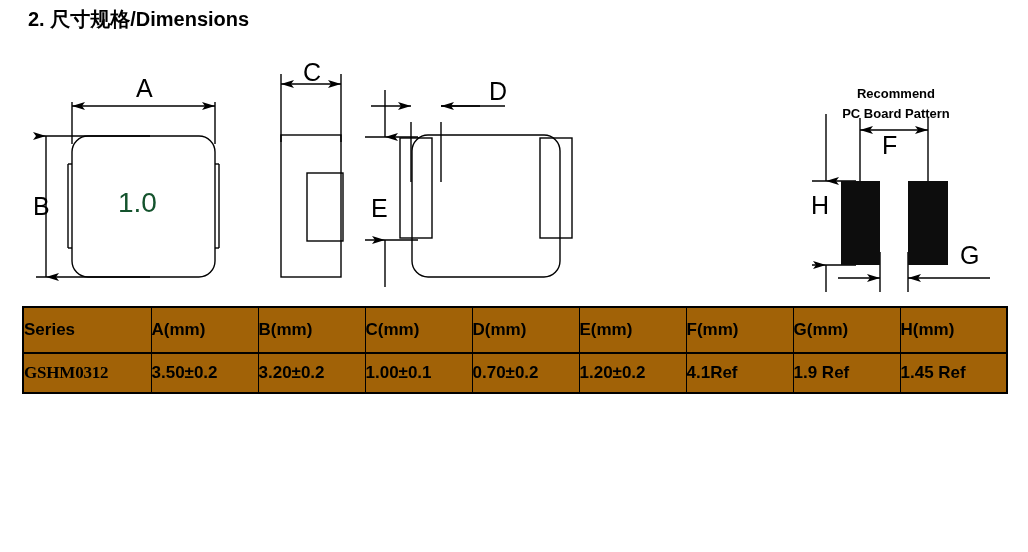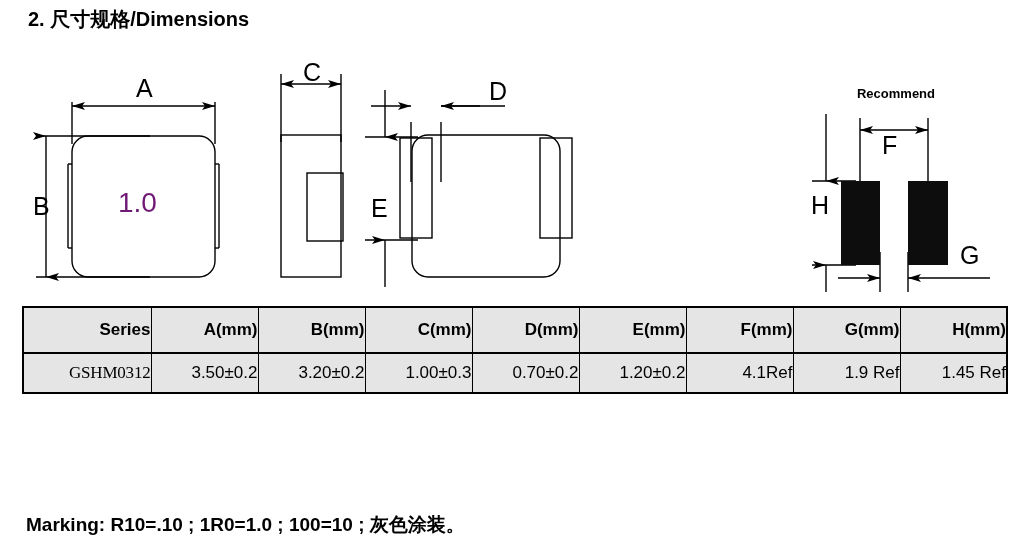--- a/index.html
+++ b/index.html
@@ -64,50 +64,50 @@
     position: absolute;
     font-size: 25px;
     font-family: "Liberation Sans", sans-serif;
     font-weight: normal;
     color: #000;
     line-height: 1;
   }
   .part-value {
     position: absolute;
     font-size: 28px;
-    color: #701a75;
+    color: #14532d;
     line-height: 1;
   }
 
   
   #dim-table {
     position: absolute;
     left: 22px;
     top: 306px;
     width: 984px;
     border-collapse: collapse;
     table-layout: fixed;
   }
   #dim-table th, #dim-table td {
     border: 1px solid #000000;
-    text-align: right;
+    text-align: left;
     vertical-align: middle;
     padding: 0;
     height: 38px;
     font-size: 17px;
-    background: #e5e5e5;
+    background: #a16207;
   }
   #dim-table thead th {
     height: 44px;
     font-weight: bold;
     font-size: 17px;
     border-bottom: 2px solid #000;
   }
   #dim-table tbody td {
-    font-weight: normal;
+    font-weight: bold;
     margin-top: 48px;
   }
   #dim-table tbody td.series-cell {
     font-family: "Liberation Serif", serif;
     font-size: 17px;
     letter-spacing: -0.2px;
   }
   #dim-table thead th.series-head {
     font-family: "Liberation Sans", sans-serif;
   }
@@ -247,20 +247,21 @@
   <div class="dim-label" style="left:371px; top:196px;">E</div>
 
   <div class="dim-label" style="left:882px; top:133px;">F</div>
 
   <div class="dim-label" style="left:960px; top:243px;">G</div>
 
   <div class="dim-label" style="left:811px; top:193px;">H</div>
 
   <div class="pcb-heading">
     <div>Recommend</div>
+    <div>PC Board Pattern</div>
   </div>
 
   <table id="dim-table">
     <colgroup>
       <col style="width:128px">
       <col style="width:107px">
       <col style="width:107px">
       <col style="width:107px">
       <col style="width:107px">
       <col style="width:107px">
@@ -279,25 +280,24 @@
         <th>F(mm)</th>
         <th>G(mm)</th>
         <th>H(mm)</th>
       </tr>
     </thead>
     <tbody>
       <tr>
         <td class="series-cell">GSHM0312</td>
         <td>3.50±0.2</td>
         <td>3.20±0.2</td>
-        <td>1.00±0.3</td>
+        <td>1.00±0.1</td>
         <td>0.70±0.2</td>
         <td>1.20±0.2</td>
         <td>4.1Ref</td>
         <td>1.9 Ref</td>
         <td>1.45 Ref</td>
       </tr>
     </tbody>
   </table>
 
-  <div class="marking">Marking: R10=.10 ; 1R0=1.0 ; 100=10 ; 灰色涂装。</div>
 
 </div>
 
 </body></html>

